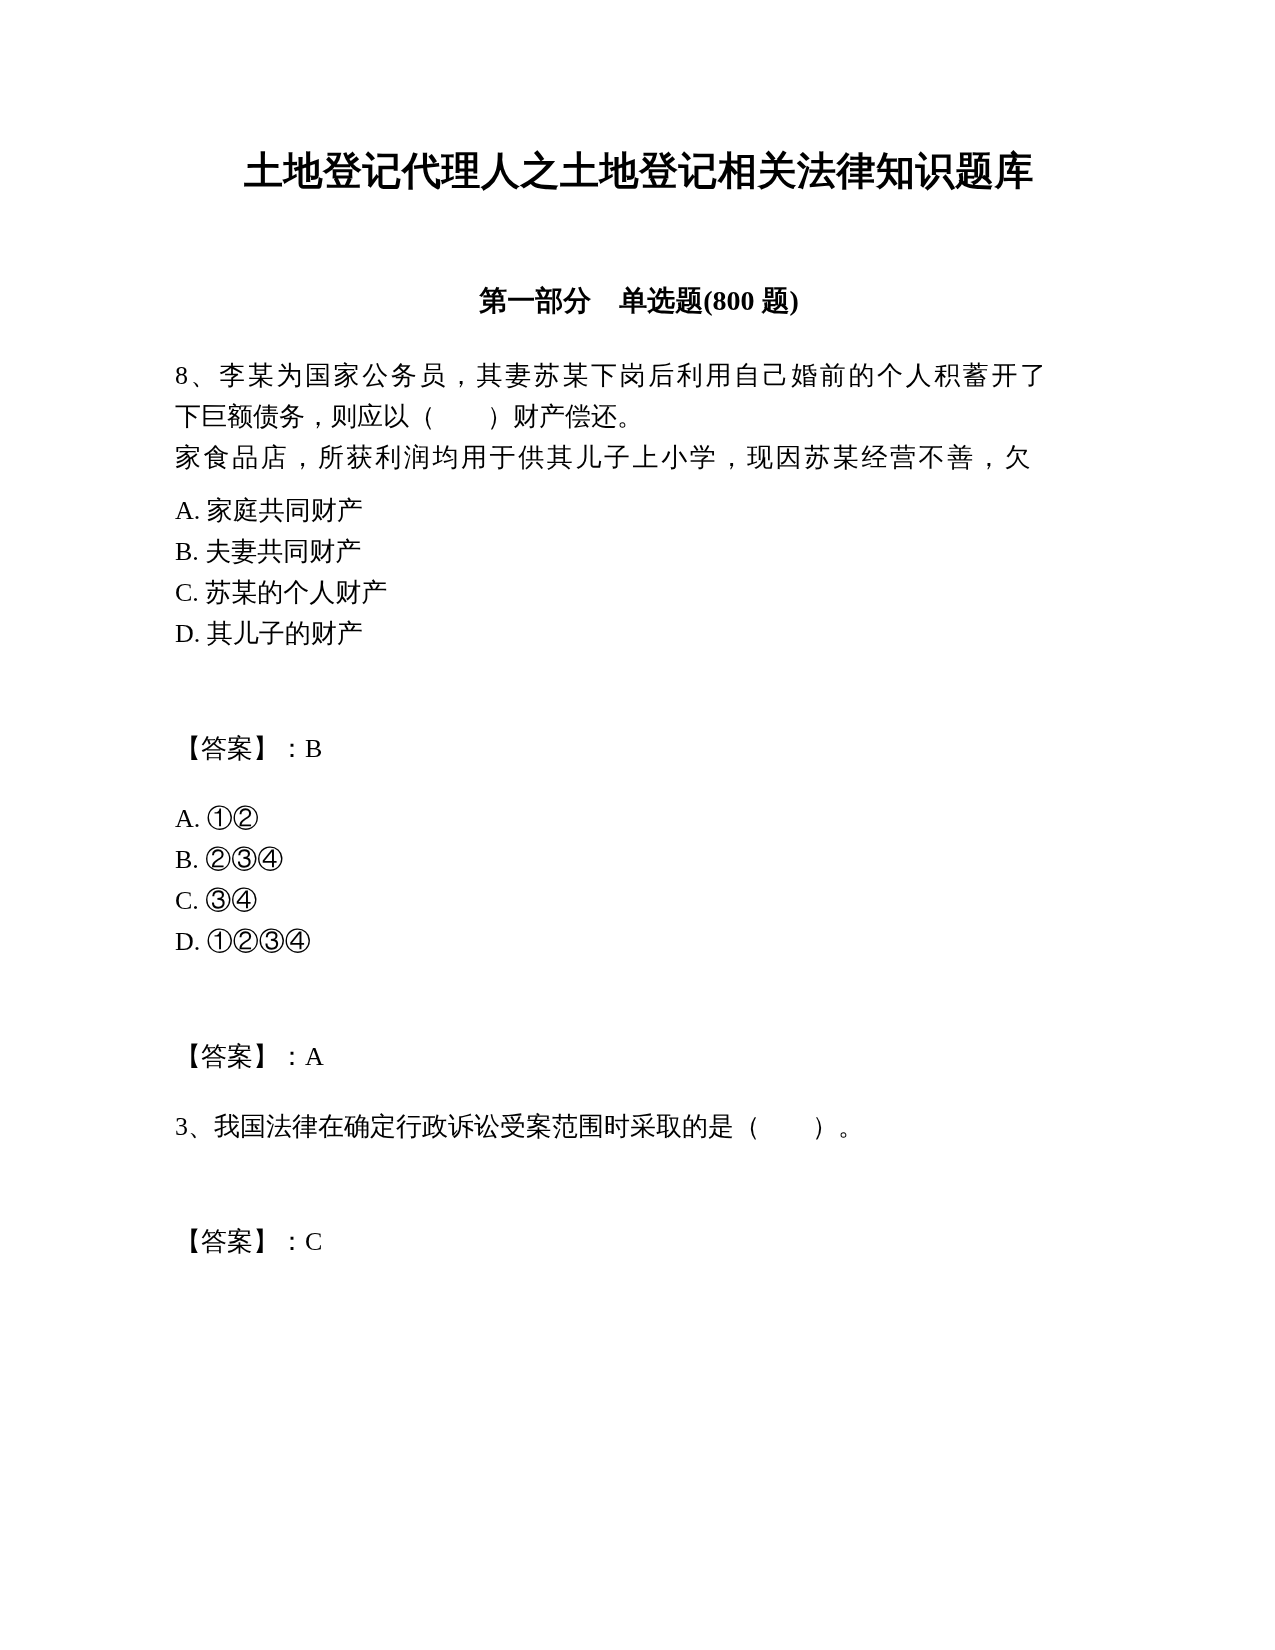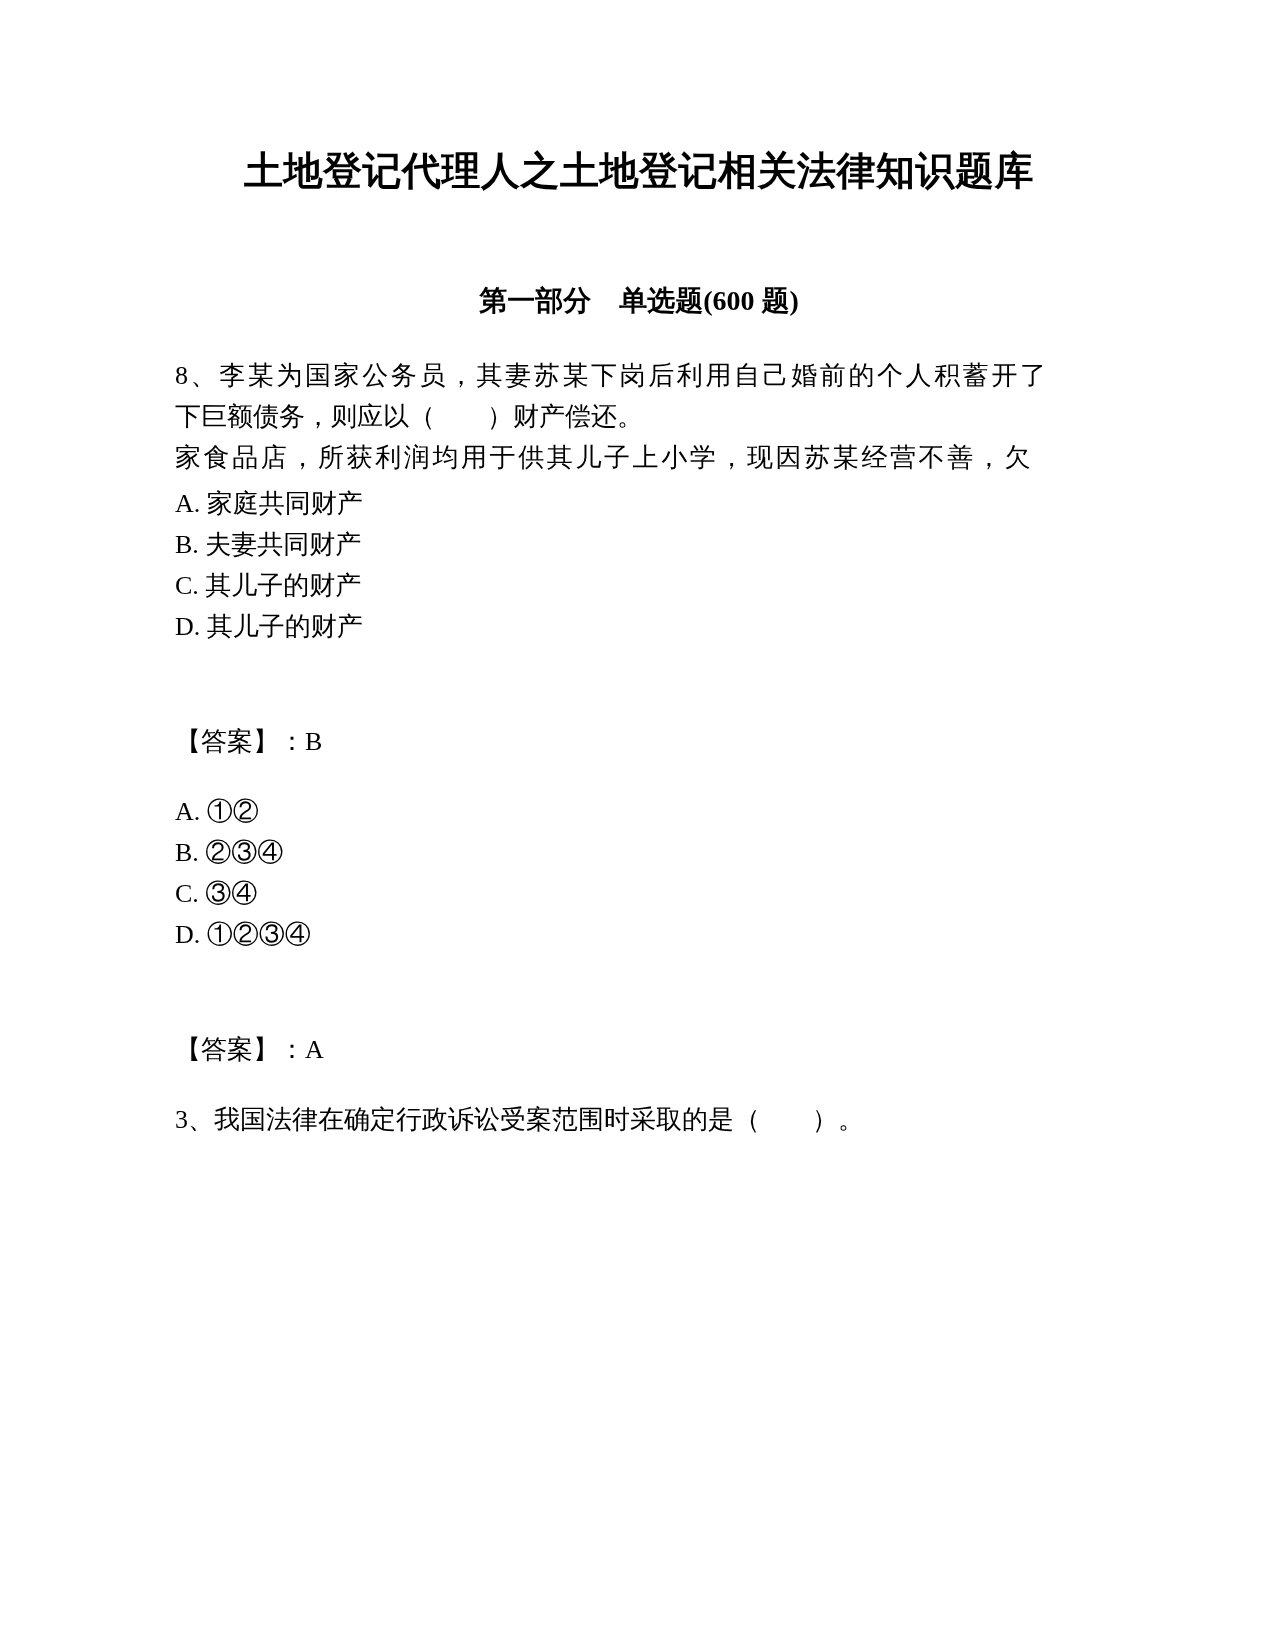--- a/index.html
+++ b/index.html
@@ -45,62 +45,63 @@
     margin-top: 37px;
   }
   .qline {
     line-height: 41px;
     white-space: nowrap;
   }
   .qline.stretch {
     letter-spacing: 2.6px;
   }
   .options {
-    margin-top: 5px;
+    margin-top: 12px;
   }
   .opt {
     line-height: 41px;
     white-space: nowrap;
   }
   .answer {
     margin-top: 74px;
     line-height: 41px;
     white-space: nowrap;
   }
 </style>
 </head>
 <body>
 
 <div class="doc">
 
   <h1 class="doc-title">土地登记代理人之土地登记相关法律知识题库</h1>
 
-  <div class="section-heading">第一部分　单选题(600 题)</div>
+  <div class="section-heading">第一部分　单选题(800 题)</div>
 
   <section class="question first">
     <div class="qline stretch">8、李某为国家公务员，其妻苏某下岗后利用自己婚前的个人积蓄开了</div>
     <div class="qline">下巨额债务，则应以（　　）财产偿还。</div>
     <div class="qline stretch">家食品店，所获利润均用于供其儿子上小学，现因苏某经营不善，欠</div>
     <div class="options">
       <div class="opt">A. 家庭共同财产</div>
       <div class="opt">B. 夫妻共同财产</div>
-      <div class="opt">C. 其儿子的财产</div>
+      <div class="opt">C. 苏某的个人财产</div>
       <div class="opt">D. 其儿子的财产</div>
     </div>
     <div class="answer">【答案】：B</div>
   </section>
 
   <section class="question">
     <div class="options">
       <div class="opt">A. ①②</div>
       <div class="opt">B. ②③④</div>
       <div class="opt">C. ③④</div>
       <div class="opt">D. ①②③④</div>
     </div>
     <div class="answer">【答案】：A</div>
   </section>
 
   <section class="question">
     <div class="qline">3、我国法律在确定行政诉讼受案范围时采取的是（　　）。</div>
+    <div class="answer">【答案】：C</div>
   </section>
 
 
 </div>
 
 </body></html>

